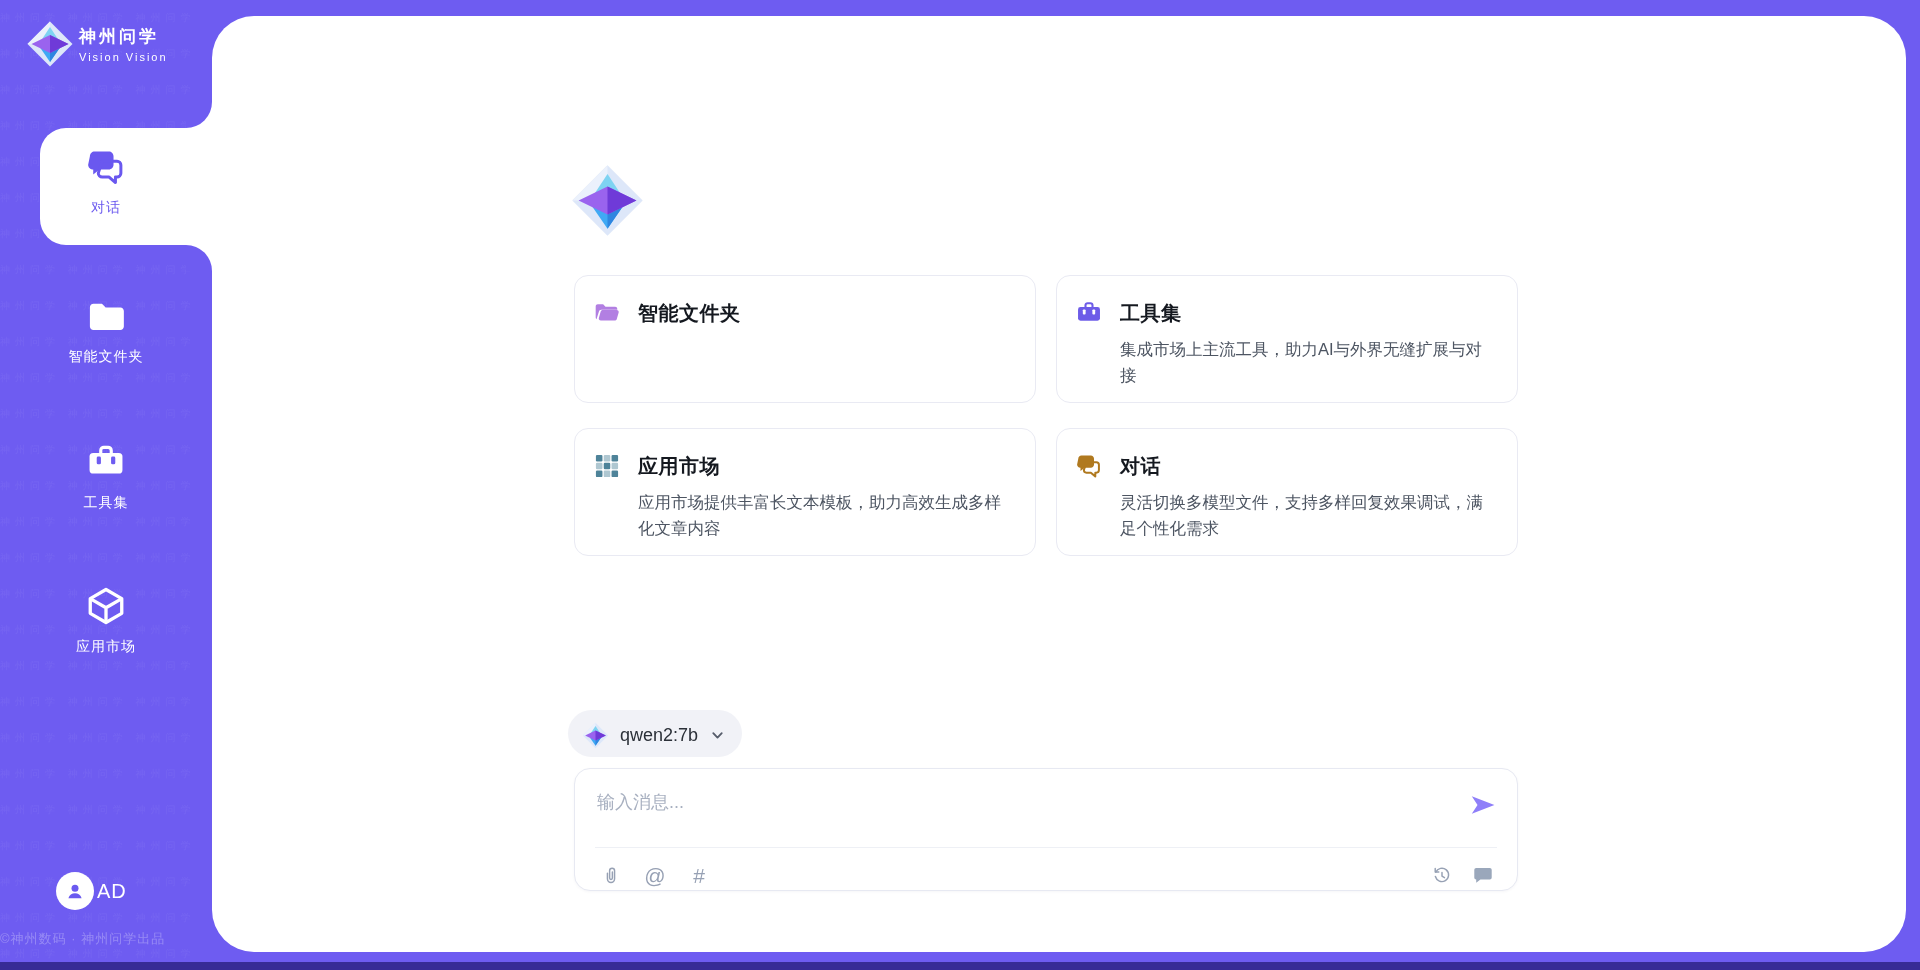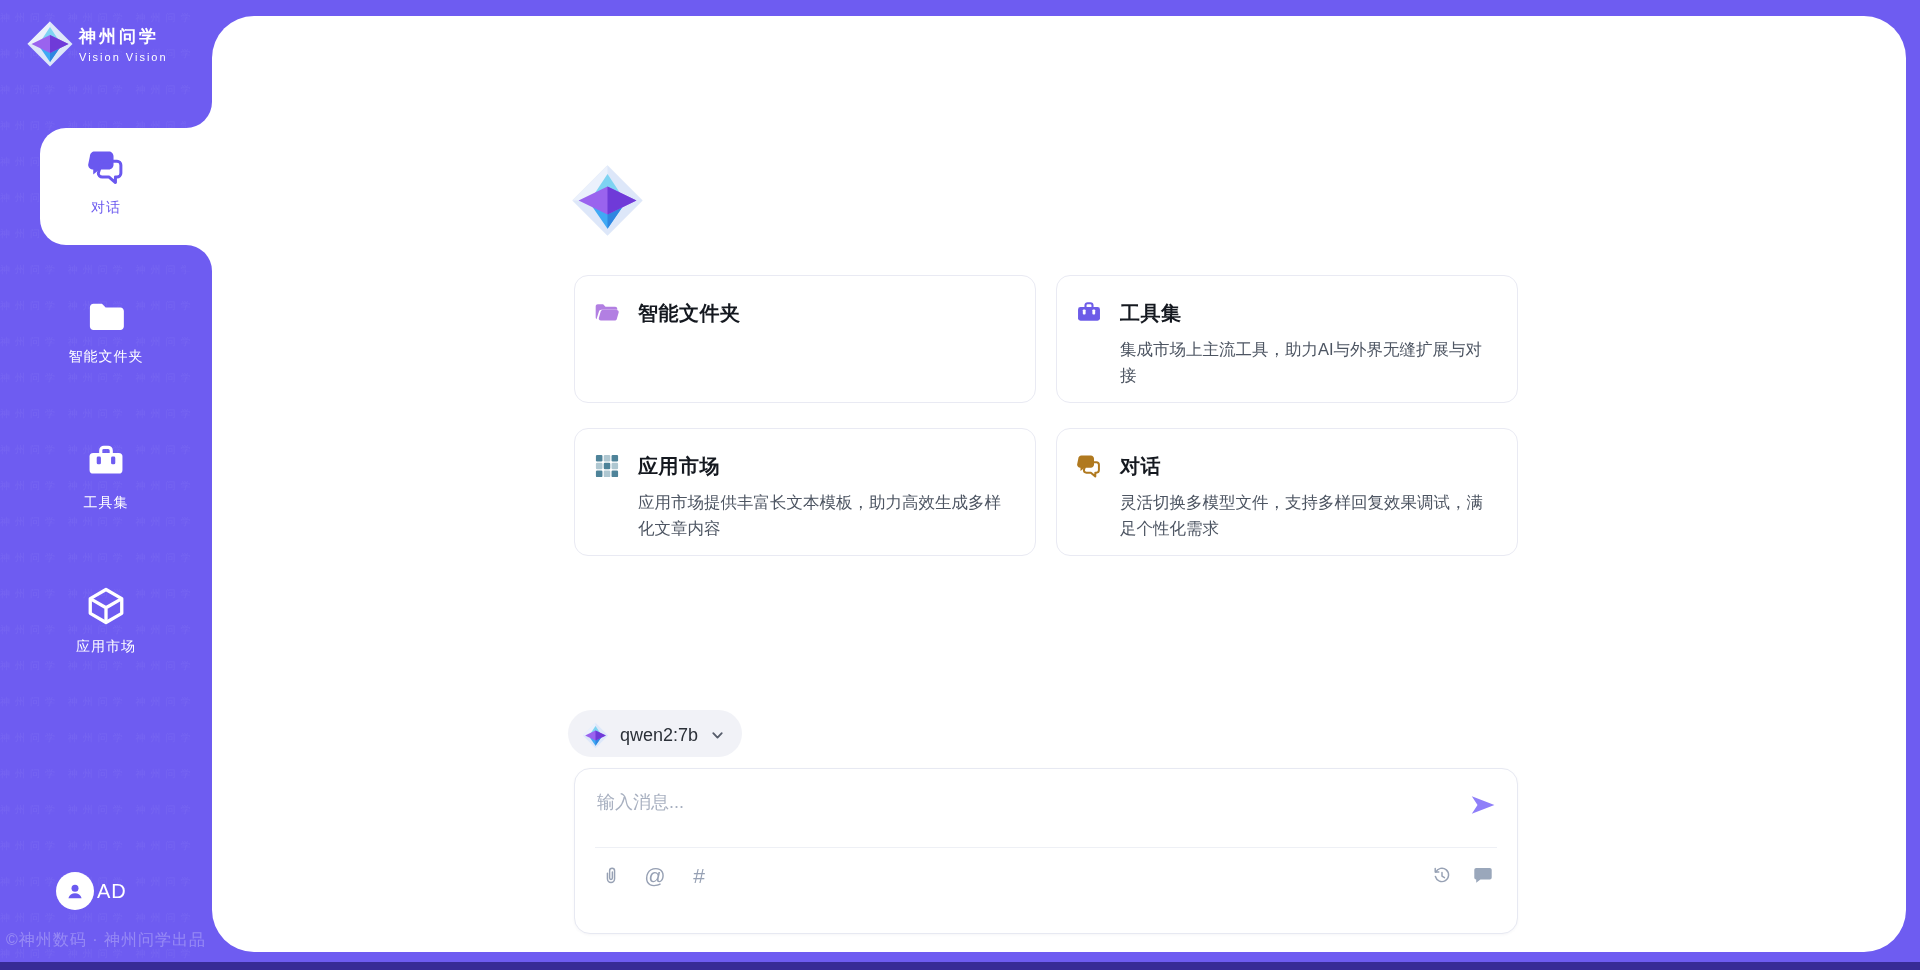--- a/index.html
+++ b/index.html
@@ -42,22 +42,22 @@
   .nav-item svg{width:42px;height:42px;color:#fff;}
   .nav-item .nav-label{display:block;font-size:14px;letter-spacing:1px;margin-top:7px;color:#fff;}
   .nav-item.active{color:var(--accent);}
   .nav-item.active svg{color:var(--accent);}
   .nav-item.active .nav-label{color:var(--accent);}
   .nav-1{top:146px;} .nav-2{top:295px;} .nav-3{top:441px;} .nav-4{top:585px;} .nav-5{top:729px;}
   .user-row{position:absolute;left:56px;top:872px;display:flex;align-items:center;gap:3px;cursor:pointer;}
   .avatar{width:38px;height:38px;border-radius:50%;background:#fff;display:flex;align-items:center;justify-content:center;}
   .avatar svg{width:24px;height:24px;}
   .user-name{color:#fff;font-size:20px;letter-spacing:1px;}
-  .copyright{position:absolute;left:0;top:930px;width:212px;text-align:center;
-    color:rgba(255,255,255,.28);font-size:16px;letter-spacing:1px;}
+  .copyright{position:absolute;left:0;top:930px;width:212px;
+    color:rgba(255,255,255,.28);font-size:13px;letter-spacing:1px;}
   .bottom-strip{position:absolute;left:0;bottom:0;width:1920px;height:8px;background:#372b96;z-index:3;}
   
   .main-panel{
     position:absolute;left:212px;top:16px;width:1694px;height:936px;
     background:#fff;border-radius:var(--panel-radius);z-index:1;
   }
   .content{position:absolute;left:362px;top:0;width:944px;height:100%;}
   .greeting{position:absolute;left:-4px;top:147px;display:flex;align-items:center;gap:28px;}
   .greeting svg{width:75px;height:75px;}
   .greeting-title{font-size:27px;font-weight:700;color:var(--ink);letter-spacing:.5px;}
@@ -73,21 +73,21 @@
   .card-title{font-size:20px;font-weight:700;color:var(--ink);letter-spacing:.5px;}
   .card-desc{margin:9px 24px 0 63px;font-size:16.5px;line-height:26px;color:var(--desc);}
   .model-pill{
     position:absolute;left:-6px;top:694px;height:47px;border-radius:24px;background:#f1f2f7;
     display:inline-flex;align-items:center;gap:11px;padding:4px 16px 0 14px;cursor:pointer;
   }
   .model-pill svg.logo{width:27px;height:27px;}
   .model-label{font-size:18px;color:#2b3038;}
   .model-pill .chev{width:17px;height:17px;}
   .composer{
-    position:absolute;left:0;top:752px;width:944px;height:166px;background:#fff;
+    position:absolute;left:0;top:752px;width:944px;height:123px;background:#fff;
     border:1.5px solid #e7e9f2;border-radius:16px;box-shadow:0 1px 3px rgba(30,30,80,.04);
   }
   .composer-input{
     position:absolute;left:22px;top:14px;width:840px;height:38px;border:none;outline:none;
     font-size:18px;color:#333;font-family:inherit;background:transparent;
   }
   .composer-input::placeholder{color:#a8b0c0;}
   .send-btn{position:absolute;right:20px;top:22px;width:28px;height:28px;border:none;background:transparent;cursor:pointer;padding:0;}
   .send-btn svg{width:28px;height:28px;}
   .composer-divider{position:absolute;left:20px;right:20px;top:78px;height:1px;background:#eef0f5;}

